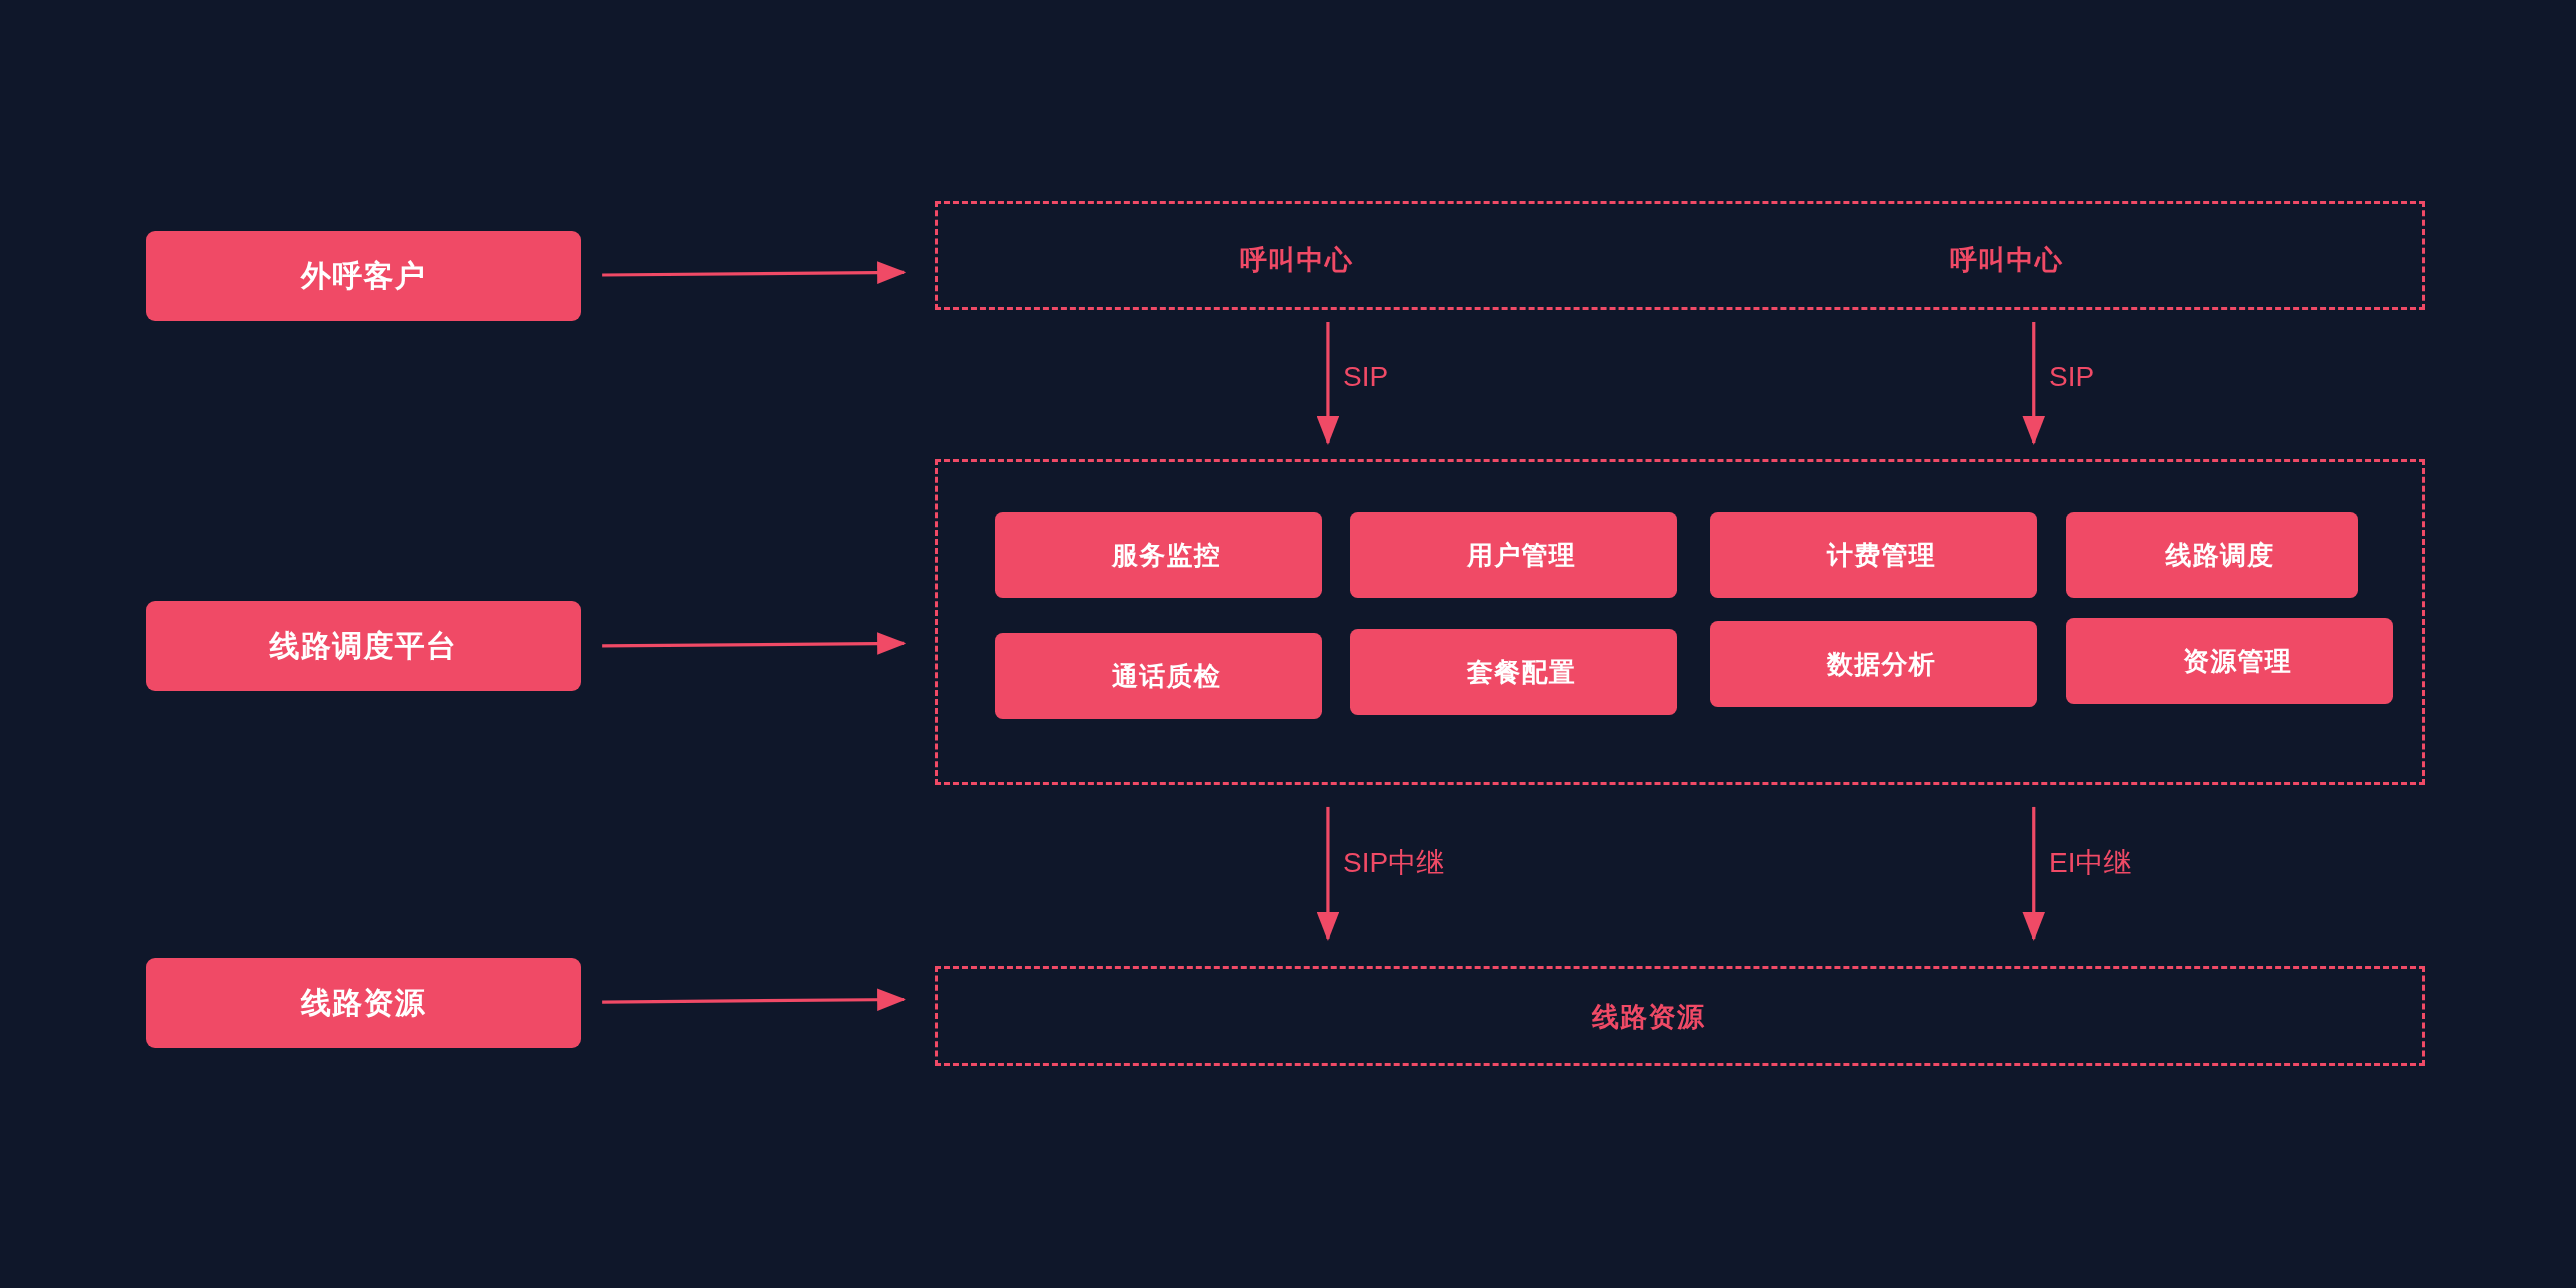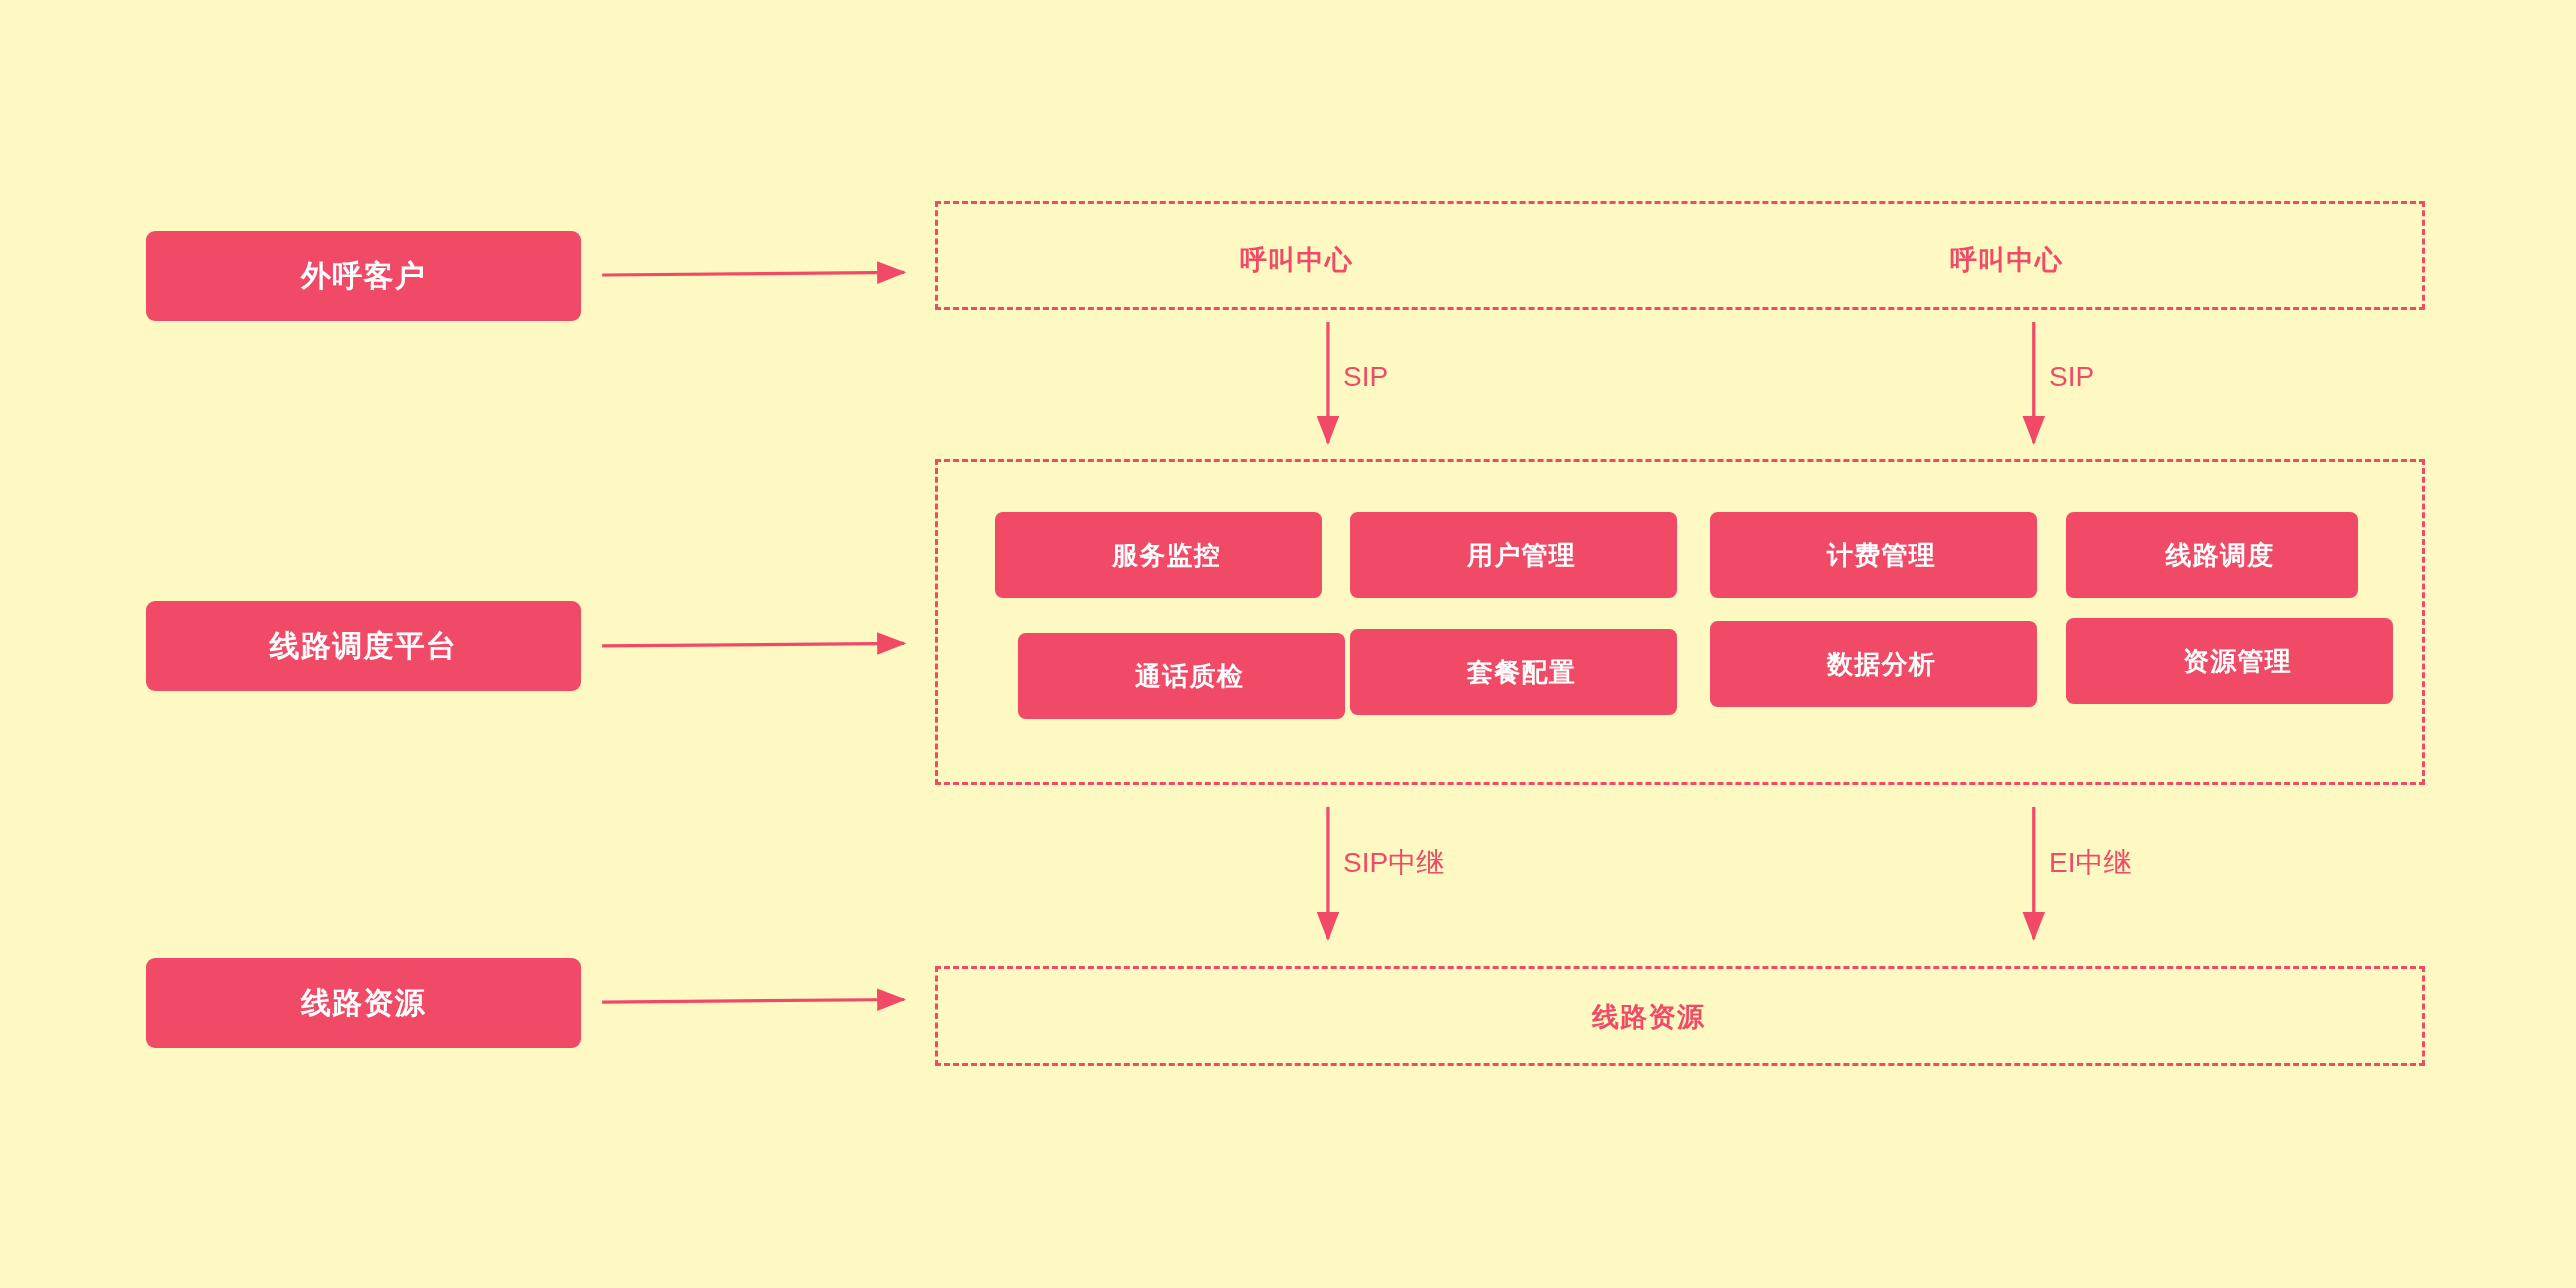--- a/index.html
+++ b/index.html
@@ -7,21 +7,21 @@
     padding: 0;
     background: #ffffff;
   }
   body {
     font-family: "Liberation Sans", "DejaVu Sans", sans-serif;
   }
   #canvas {
     position: relative;
     width: 2576px;
     height: 1288px;
-    background: #fef9c3;
+    background: #0f172a;
     overflow: hidden;
   }
 
   
   .solid-box {
     position: absolute;
     background: #F04A66;
     border-radius: 9px;
     display: flex;
     align-items: center;
@@ -144,21 +144,21 @@
   </div>
 
   <div class="module-chip" style="left:1710px; top:512px; width:327px; height:86px;">
     <span>计费管理</span>
   </div>
 
   <div class="module-chip" style="left:2066px; top:512px; width:292px; height:86px;">
     <span>线路调度</span>
   </div>
 
-  <div class="module-chip" style="left:995px; top:633px; width:327px; height:86px;margin-left:23px;">
+  <div class="module-chip" style="left:995px; top:633px; width:327px; height:86px;">
     <span>通话质检</span>
   </div>
 
   <div class="module-chip" style="left:1350px; top:629px; width:327px; height:86px;">
     <span>套餐配置</span>
   </div>
 
   <div class="module-chip" style="left:1710px; top:621px; width:327px; height:86px;">
     <span>数据分析</span>
   </div>

